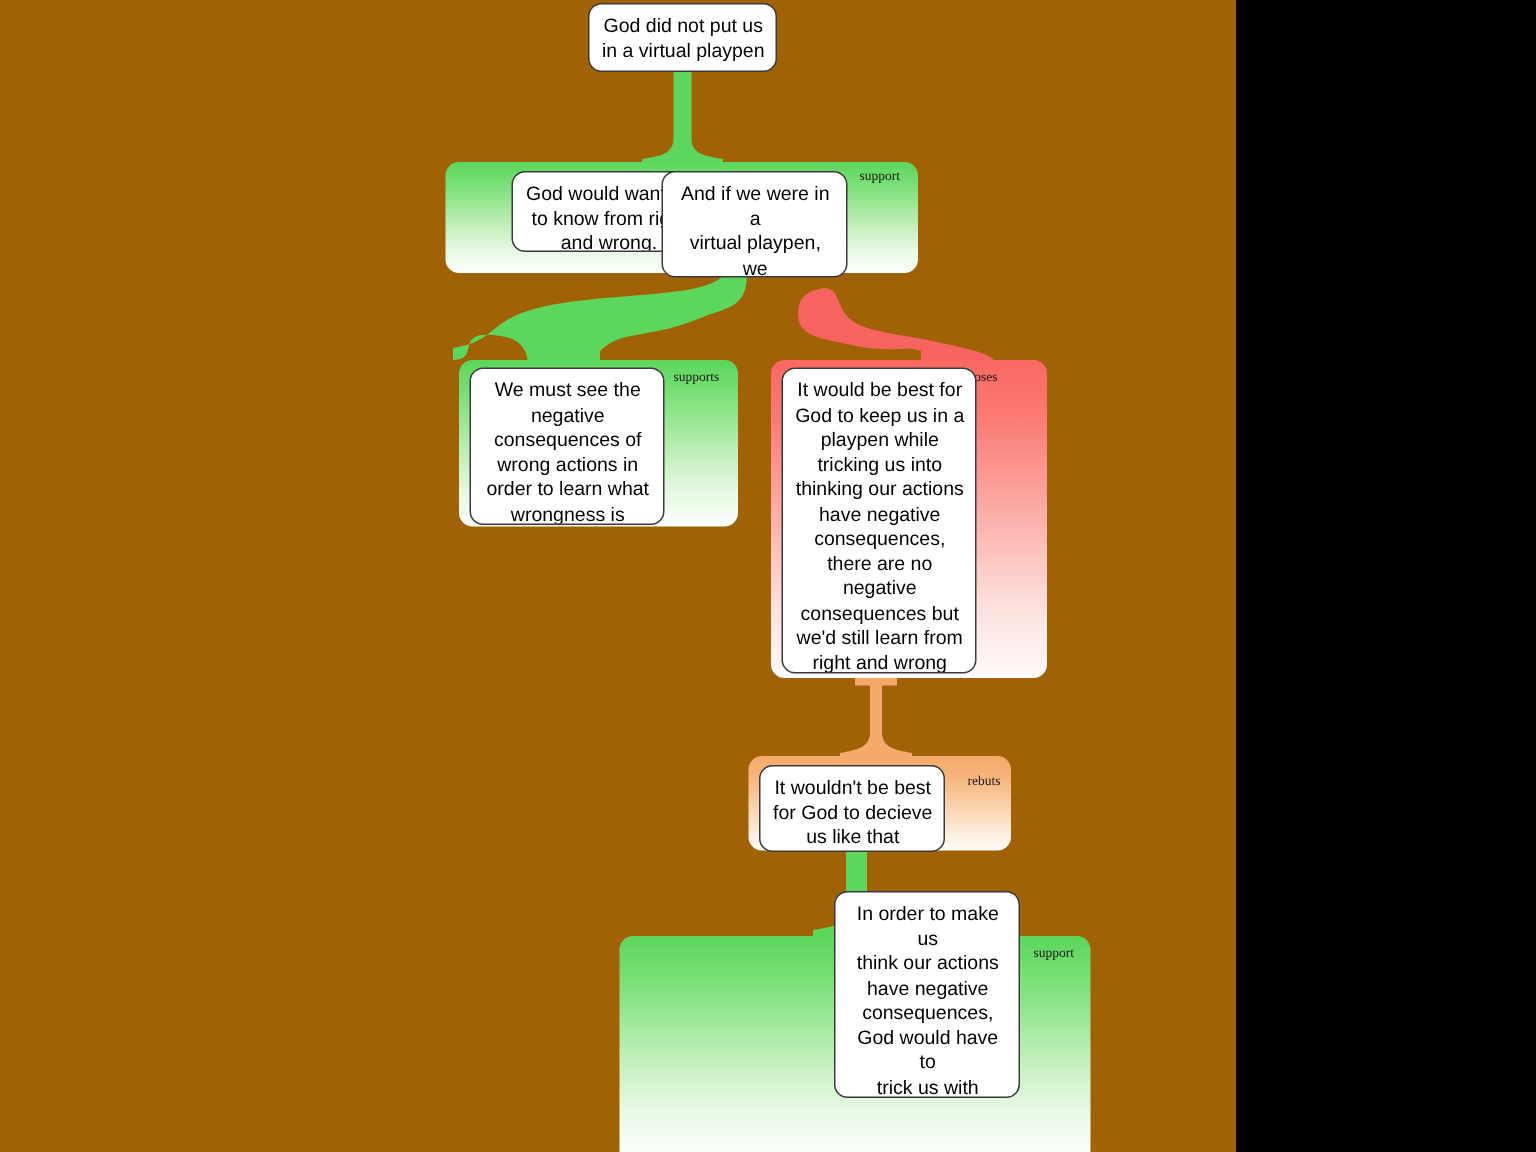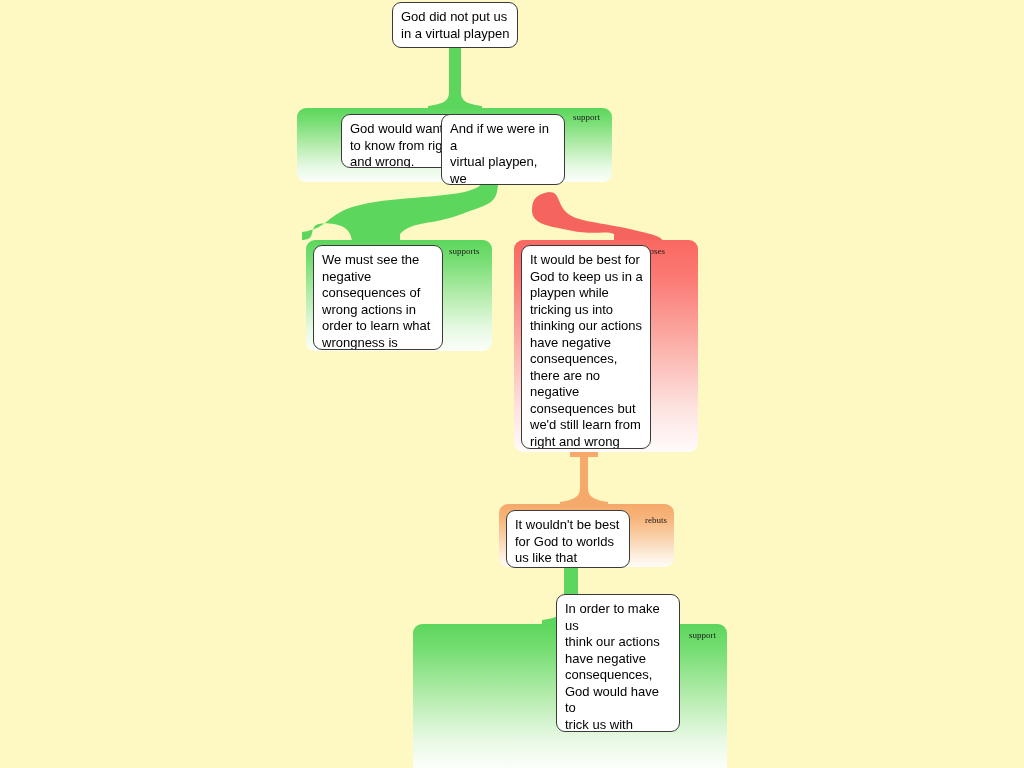--- a/index.html
+++ b/index.html
@@ -5,24 +5,25 @@
   html, body {
     margin: 0;
     padding: 0;
     background: #000000;
     width: 1024px;
     height: 768px;
     overflow: hidden;
   }
   #stage {
     position: relative;
-    width: 1024px;
+    width: 824px;
     height: 768px;
-    background: #fef9c3;
+    background: #a16207;
     font-family: "Liberation Sans", sans-serif;
+    text-align: center;
   }
   #connectors {
     position: absolute;
     left: 0;
     top: 0;
     width: 1024px;
     height: 768px;
     pointer-events: none;
   }
   .group-box {
@@ -121,21 +122,21 @@
 consequences,
 there are no
 negative
 consequences but
 we'd still learn from
 right and wrong</div>
 
   <div class="group-box group-orange" style="left:499px; top:504px; width:175px; height:63px;"></div>
   <div class="group-label" style="left:645px; top:515px;">rebuts</div>
   <div class="card" style="left:506px; top:510px; width:124px; height:58px;">It wouldn't be best
-for God to worlds
+for God to decieve
 us like that</div>
 
   <div class="group-box group-green" style="left:413px; top:624px; width:314px; height:144px; border-bottom-left-radius:0; border-bottom-right-radius:0;"></div>
   <div class="group-label" style="left:689px; top:630px;">support</div>
   <div class="card" style="left:556px; top:594px; width:124px; height:138px;">In order to make us
 think our actions
 have negative
 consequences,
 God would have to
 trick us with

